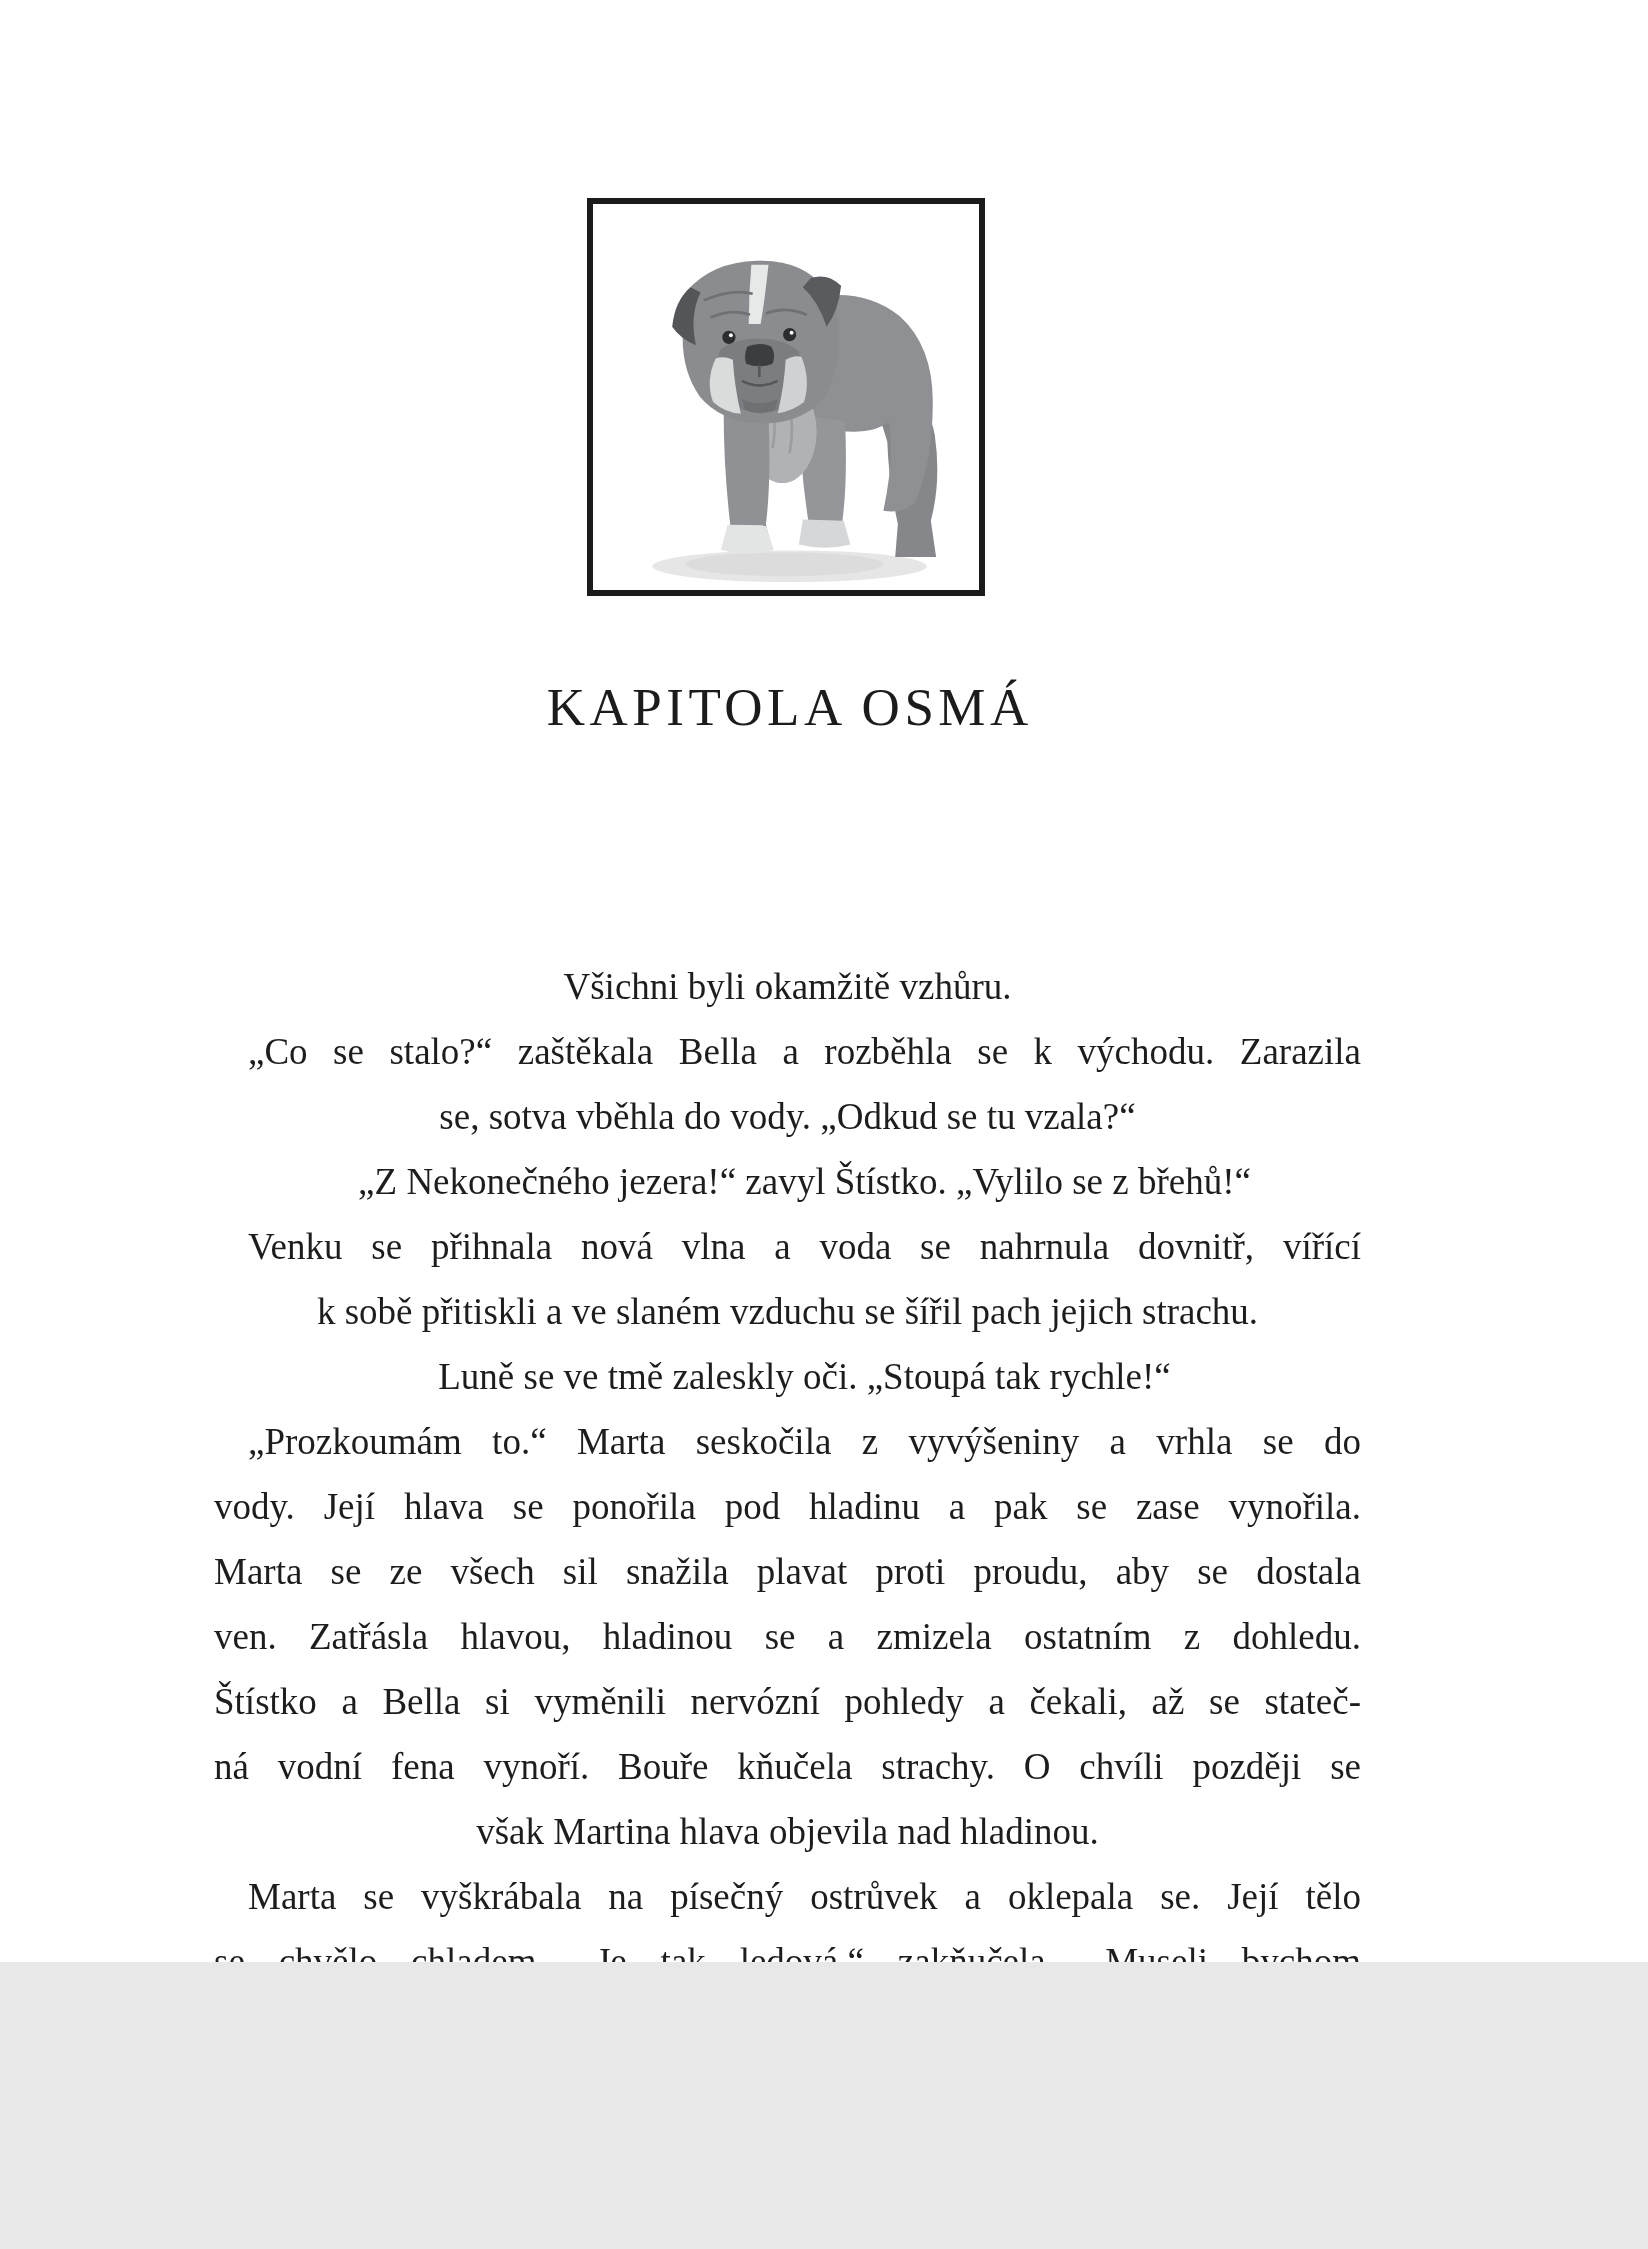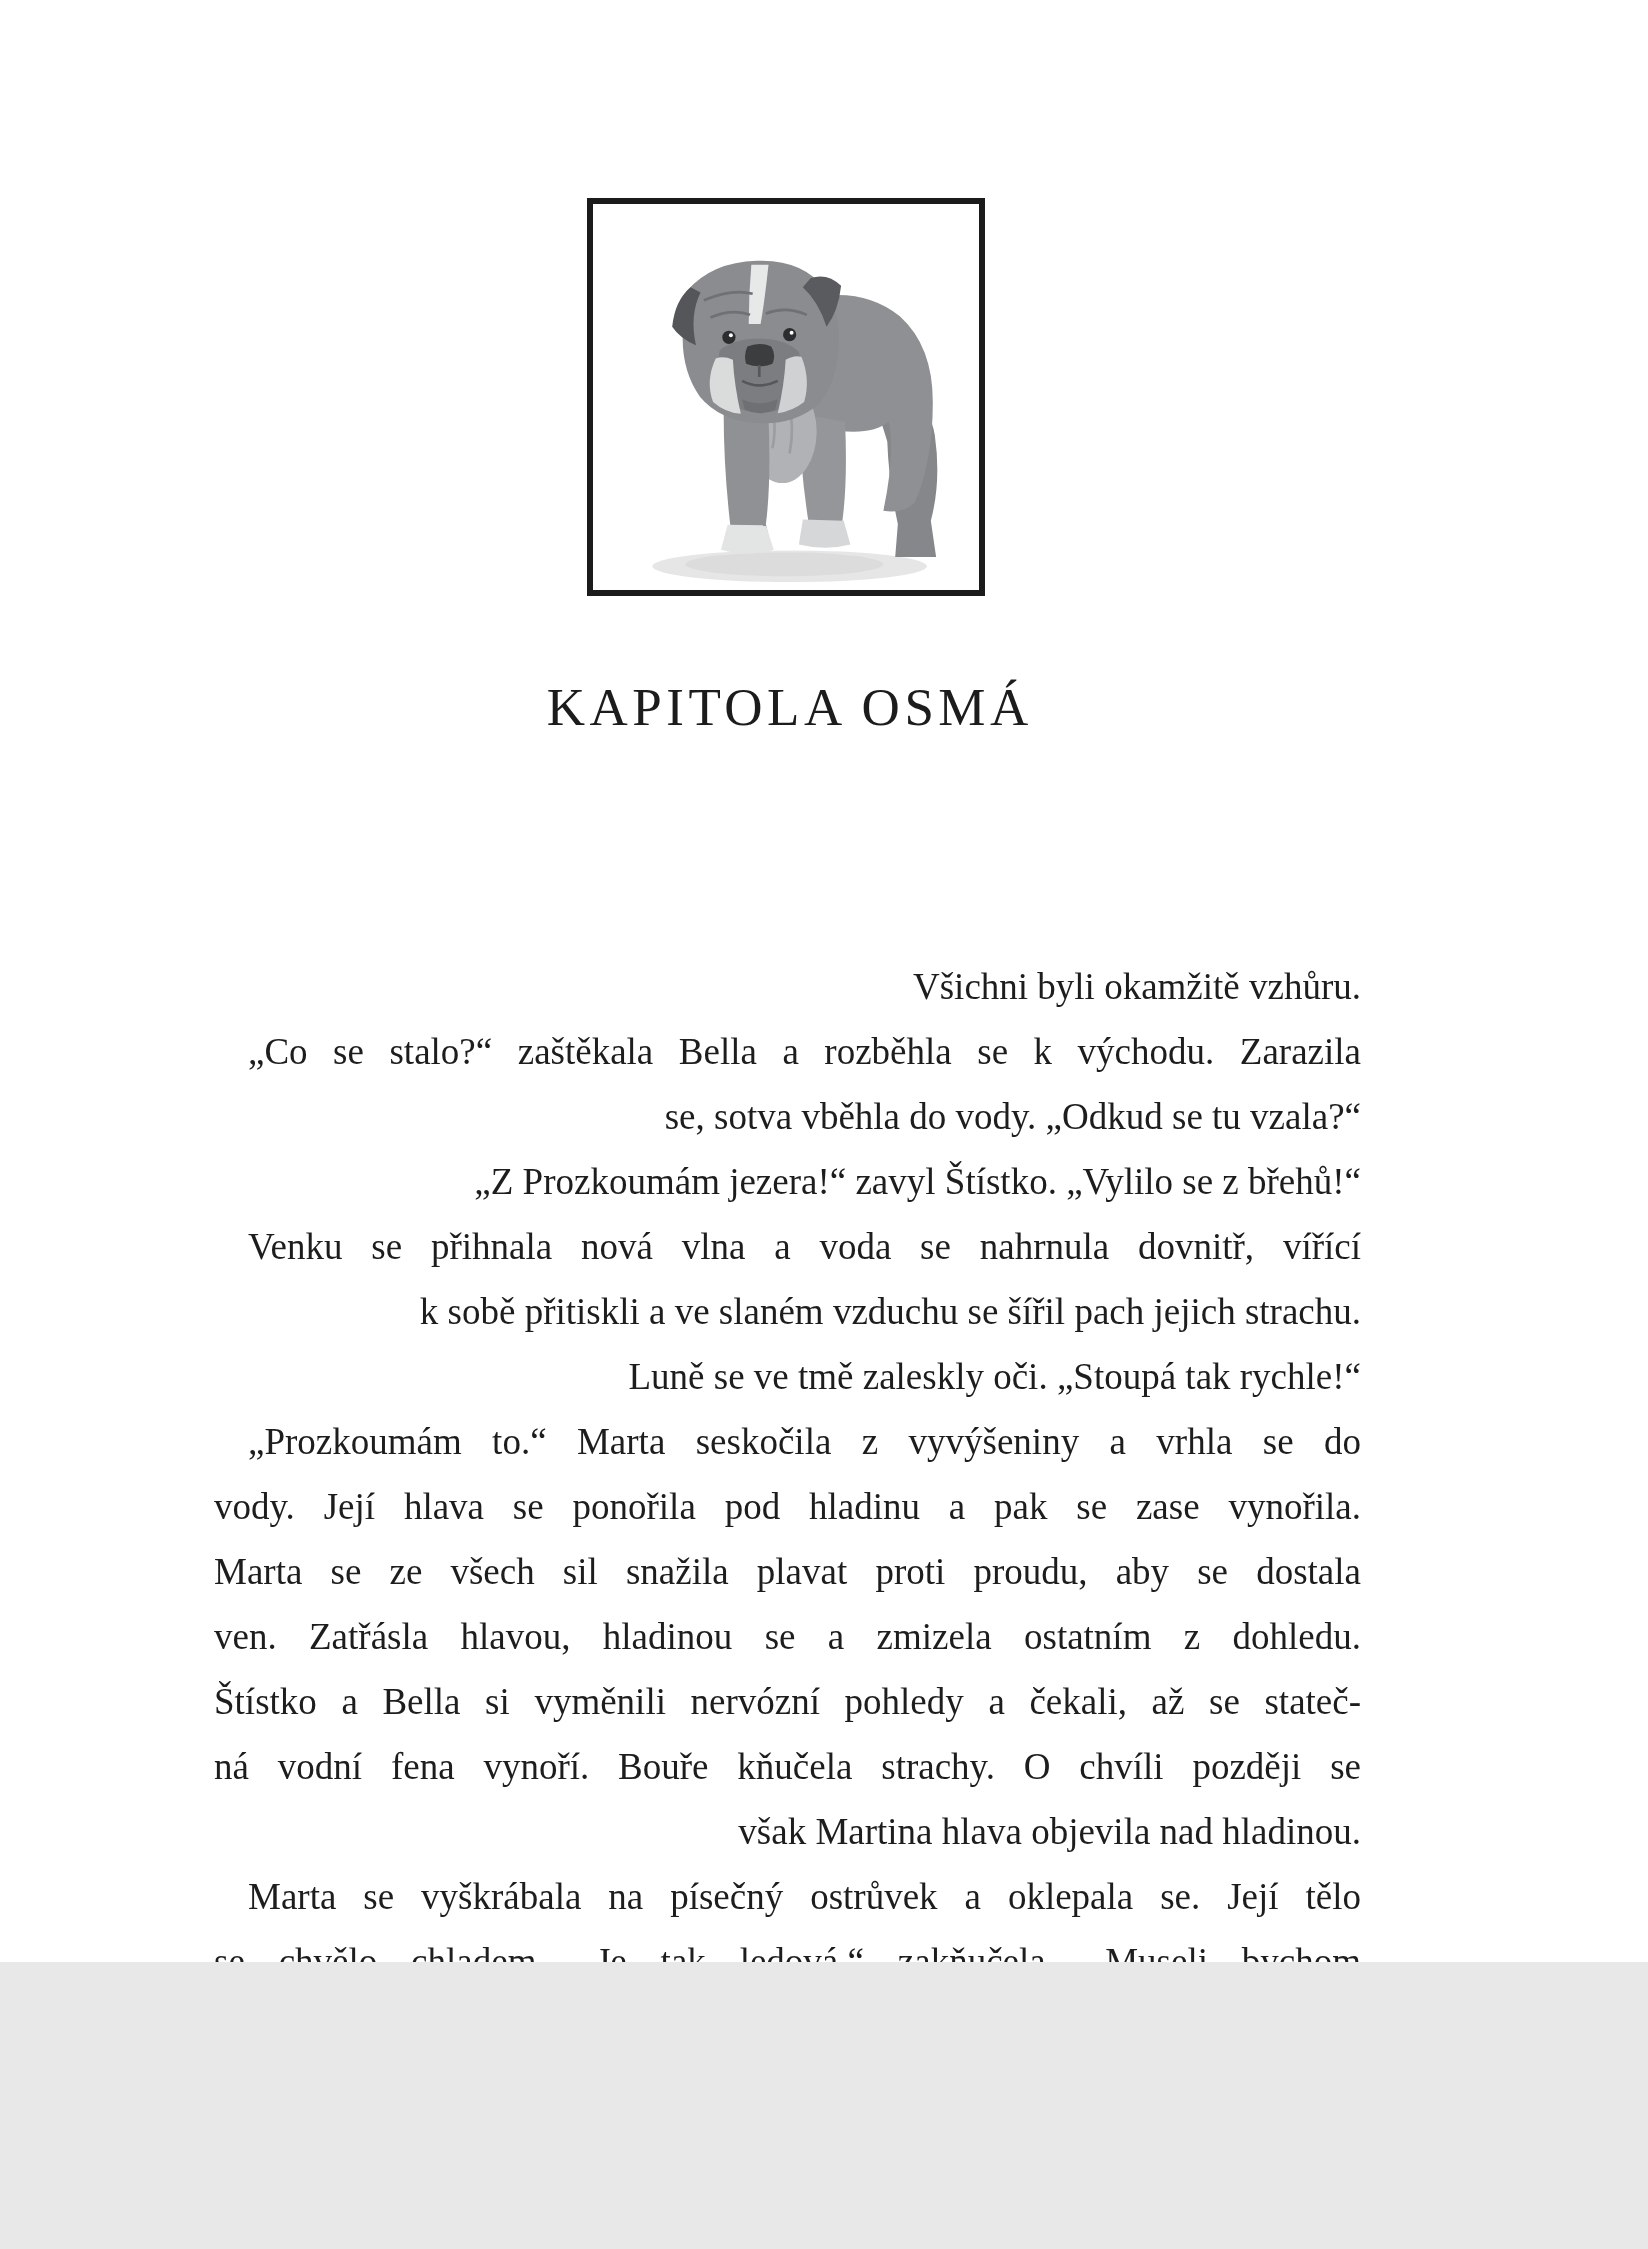--- a/index.html
+++ b/index.html
@@ -15,21 +15,21 @@
   .photo-frame svg{position:absolute;left:0;top:0;width:100%;height:100%;}
   .chapter-title{
     position:absolute;left:214px;top:678px;width:1147px;
     text-align:center;font-size:53px;line-height:1.1;
     letter-spacing:.085em;text-indent:.085em;color:#1c1c1c;font-weight:400;
   }
   .body-text{
     position:absolute;left:214px;top:954px;width:1147px;
     font-size:37px;line-height:65px;color:#1d1d1d;
   }
-  .line{height:65px;text-align:right;}
+  .line{height:65px;text-align:center;}
   .line.ind{padding-left:34px;}
   .line.j{text-align:justify;text-align-last:justify;}
   .footer-dog{
     position:absolute;left:126px;top:2091px;width:62px;height:74px;
   }
   .footer-dog svg{width:100%;height:100%;display:block;}
   .page-num{
     position:absolute;left:210px;top:2105px;font-size:53px;line-height:1;
     color:#1d1d1d;
   }
@@ -84,21 +84,21 @@
       <path d="M226 296 Q252 308 280 296 L276 312 Q252 322 230 312 Z" fill="#6e7073"></path>
     </svg>
   </div>
 
   <div class="chapter-title">KAPITOLA OSMÁ</div>
 
   <div class="body-text">
       <div class="line">Všichni byli okamžitě vzhůru.</div>
       <div class="line ind j">„Co se stalo?“ zaštěkala Bella a rozběhla se k východu. Zarazila</div>
       <div class="line">se, sotva vběhla do vody. „Odkud se tu vzala?“</div>
-      <div class="line ind">„Z Prozkoumám jezera!“ zavyl Štístko. „Vylilo se z břehů!“</div>
+      <div class="line ind">„Z Nekonečného jezera!“ zavyl Štístko. „Vylilo se z břehů!“</div>
       <div class="line ind j">Venku se přihnala nová vlna a voda se nahrnula dovnitř, vířící</div>
       <div class="line">k sobě přitiskli a ve slaném vzduchu se šířil pach jejich strachu.</div>
       <div class="line ind">Luně se ve tmě zaleskly oči. „Stoupá tak rychle!“</div>
       <div class="line ind j">„Prozkoumám to.“ Marta seskočila z vyvýšeniny a vrhla se do</div>
       <div class="line j">vody. Její hlava se ponořila pod hladinu a pak se zase vynořila.</div>
       <div class="line j">Marta se ze všech sil snažila plavat proti proudu, aby se dostala</div>
       <div class="line j">ven. Zatřásla hlavou, hladinou se a zmizela ostatním z dohledu.</div>
       <div class="line j">Štístko a Bella si vyměnili nervózní pohledy a čekali, až se stateč-</div>
       <div class="line j">ná vodní fena vynoří. Bouře kňučela strachy. O chvíli později se</div>
       <div class="line">však Martina hlava objevila nad hladinou.</div>

